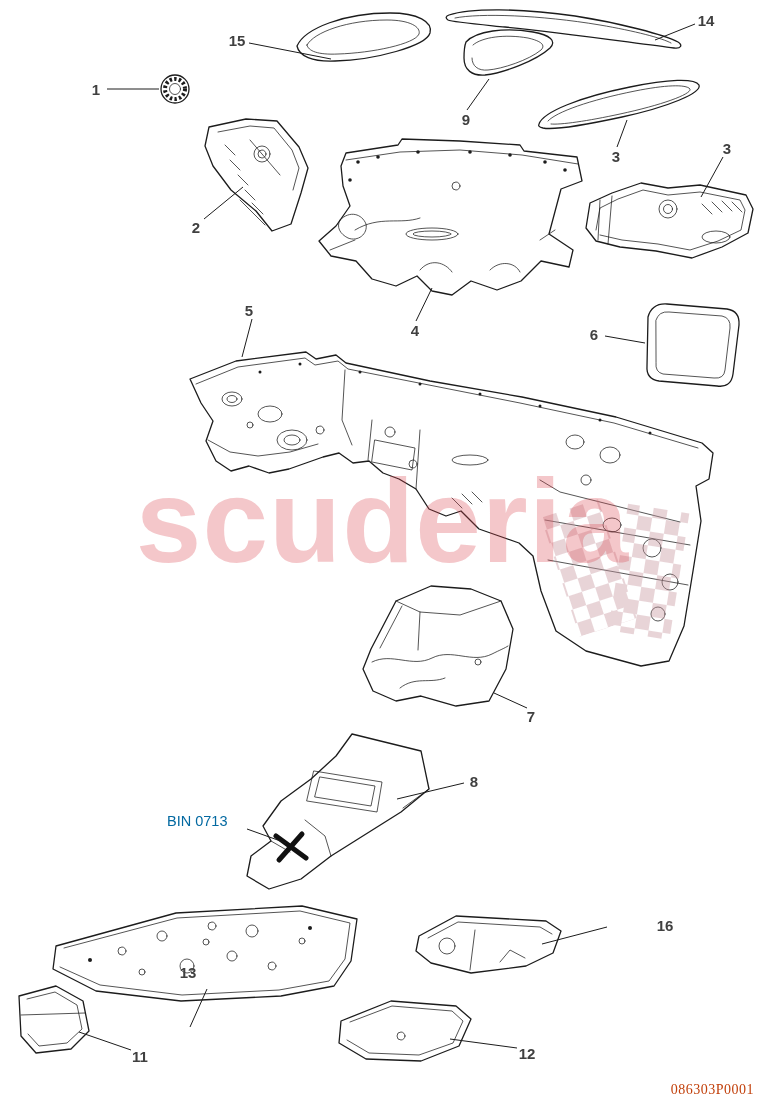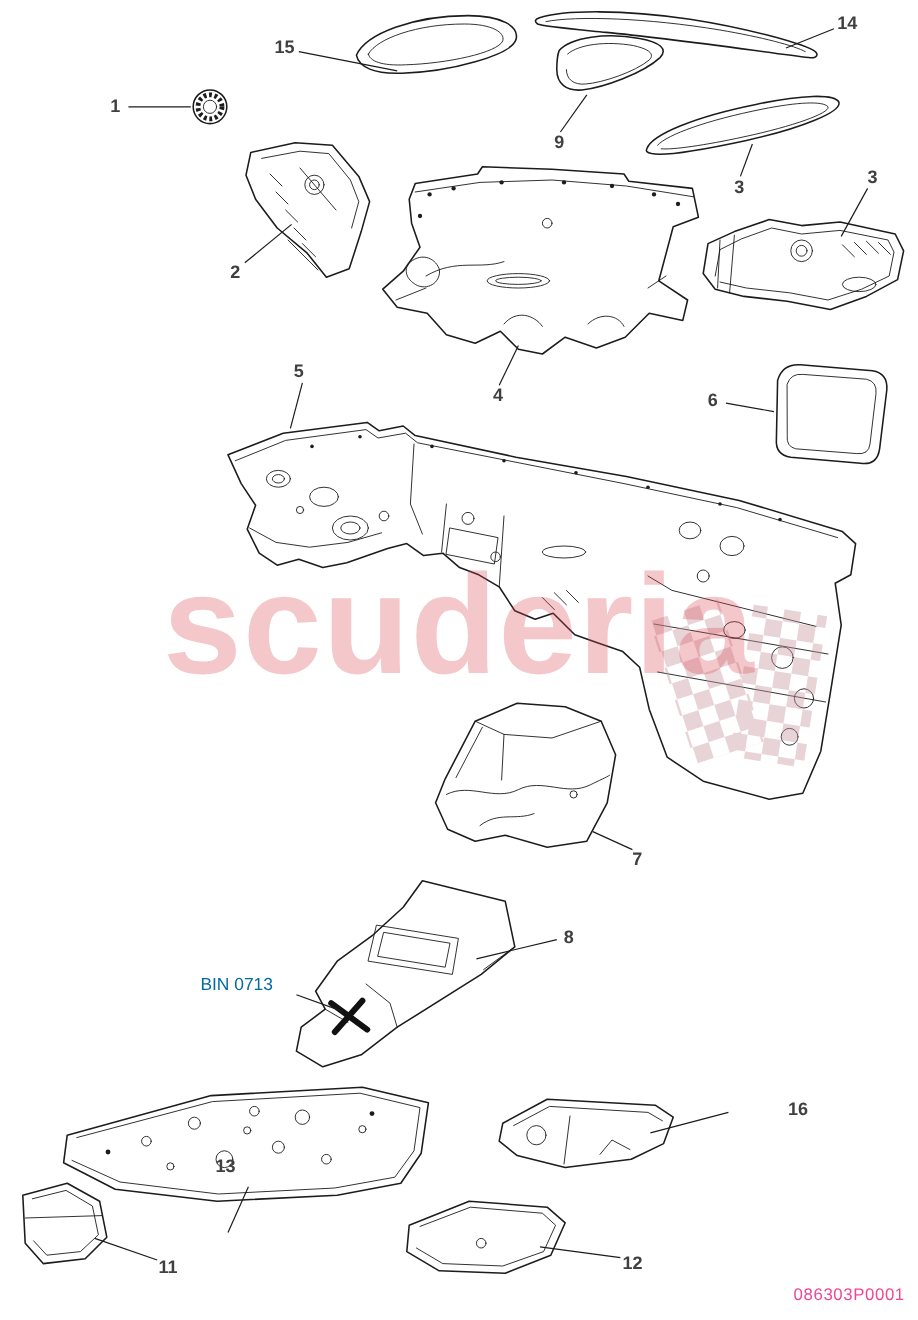--- a/index.html
+++ b/index.html
@@ -32,22 +32,22 @@
   #callout-layer { position:absolute; left:0; top:0; width:765px; height:1100px; }
   .callout {
     position:absolute; transform:translate(-50%,-50%);
     font-size:15px; font-weight:bold; color:#404040; line-height:1;
   }
   #bin-label {
     position:absolute; left:167px; top:813px;
     font-size:14.5px; font-weight:normal; color:#0369a1;
   }
   #doc-number {
-    position:absolute; right:11px; bottom:14px;
-    font-size:14px; color:#ec4899; letter-spacing:0.5px;
+    position:absolute; right:11px; bottom:2px;
+    font-size:14px; color:#c2410c; letter-spacing:0.5px;font-family:Liberation Serif, serif;
   }
 </style>
 </head>
 <body>
 
 <svg id="diagram-svg" width="765" height="1100" viewBox="0 0 765 1100" xmlns="http://www.w3.org/2000/svg">
   <defs>
     <pattern id="chk" width="28" height="28" patternUnits="userSpaceOnUse">
       <rect x="0" y="0" width="14" height="14" fill="#c99aa2"></rect>
       <rect x="14" y="14" width="14" height="14" fill="#c99aa2"></rect>

